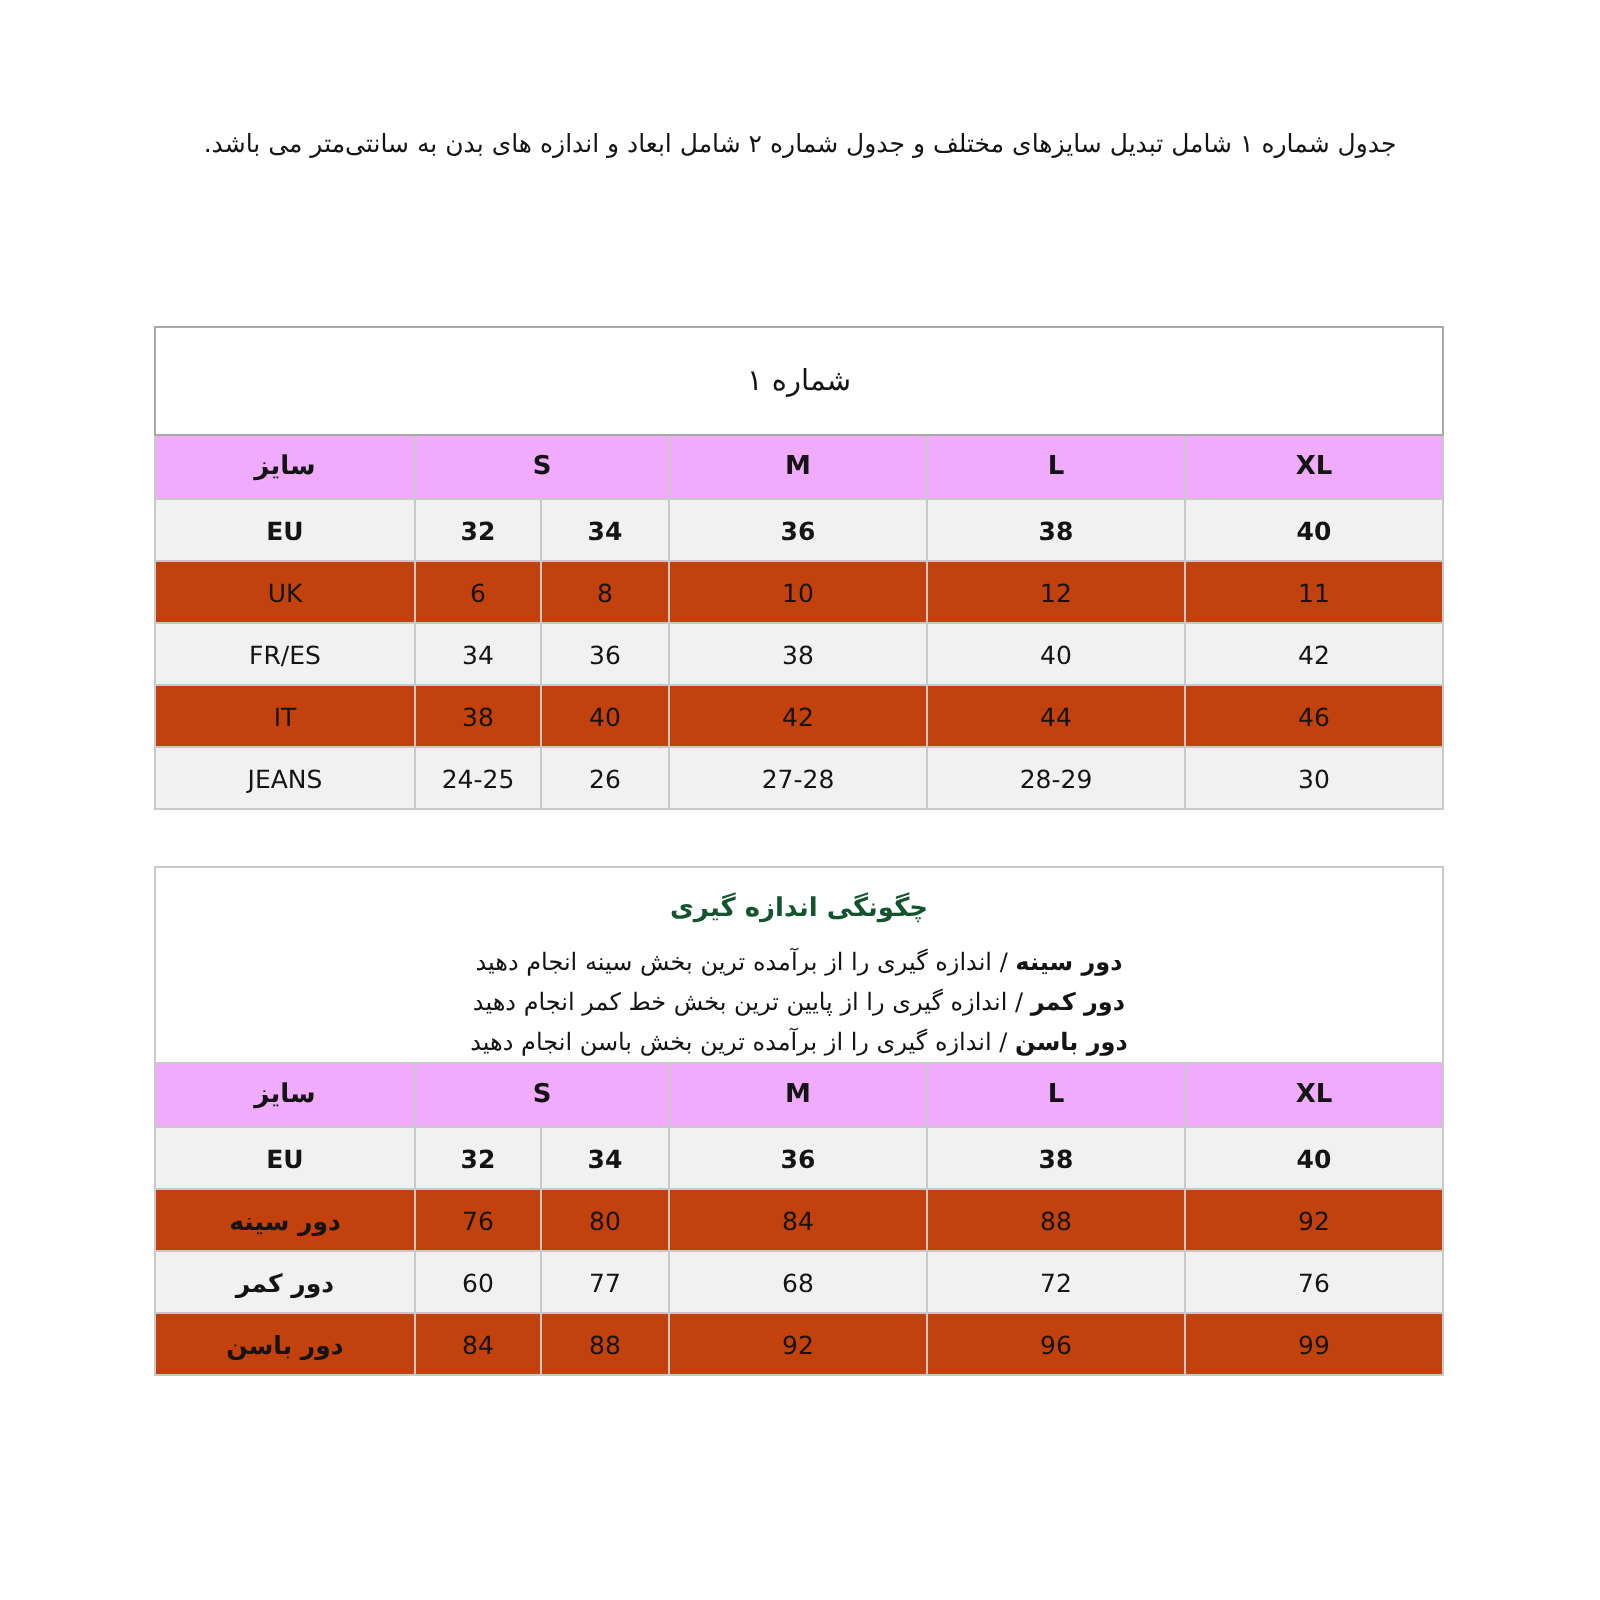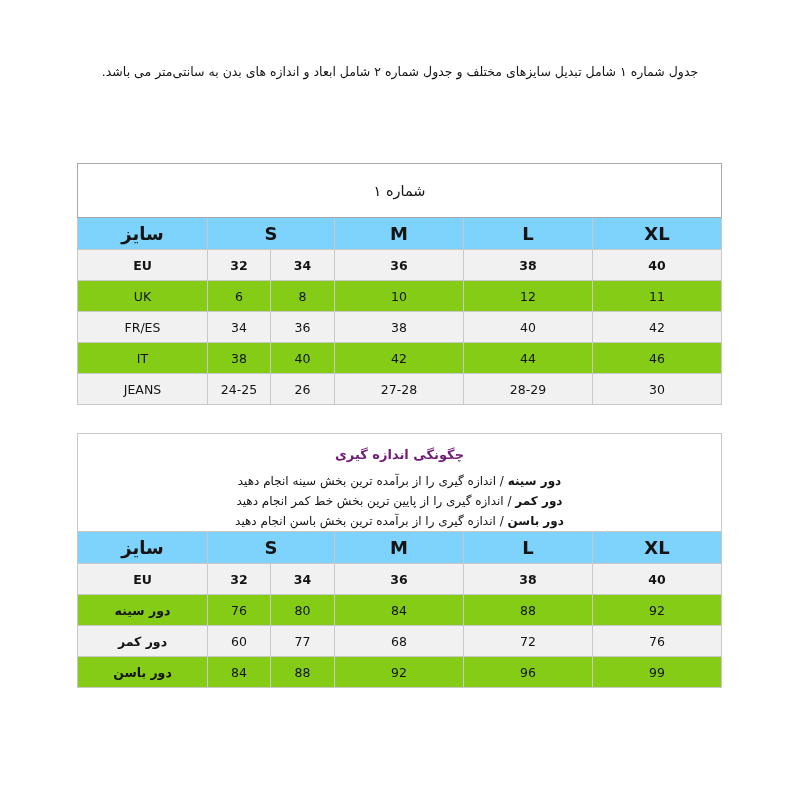--- a/index.html
+++ b/index.html
@@ -63,27 +63,27 @@
     height: 30px;
   }
   .sizetable .title-cell {
     height: 53px;
     background: #ffffff;
     font-size: 14.5px;
     font-weight: 400;
     border: 1px solid #a8a8a8;
   }
   .sizetable .head-cell {
-    background: #7dd3fc;
+    background: #f0abfc;
     font-weight: 700;
-    font-size: 18px;
+    font-size: 13px;
     height: 31px;
   }
   .row-shaded td { background: #f1f1f1; }
-  .row-plain td { background: #84cc16; }
+  .row-plain td { background: #c2410c; }
   .bold-row td { font-weight: 700; }
   .label-cell { font-weight: 400; }
   .label-cell.fa { font-weight: 700; }
 
   
   col.c-xl    { width: 129px; }
   col.c-l     { width: 129px; }
   col.c-m     { width: 129px; }
   col.c-s1    { width:  64px; }
   col.c-s2    { width:  63px; }
@@ -100,21 +100,21 @@
     padding: 0;
     border: 1px solid #a8a8a8;
   }
   .howto {
     text-align: center;
     padding-top: 13px;
   }
   .howto-title {
     font-size: 13px;
     font-weight: 700;
-    color: #701a75;
+    color: #14532d;
     margin-bottom: 9px;
   }
   .howto-line {
     font-size: 12px;
     line-height: 20px;
     color: #141414;
     white-space: nowrap;
   }
   .howto-line b { font-weight: 700; }
 </style>

